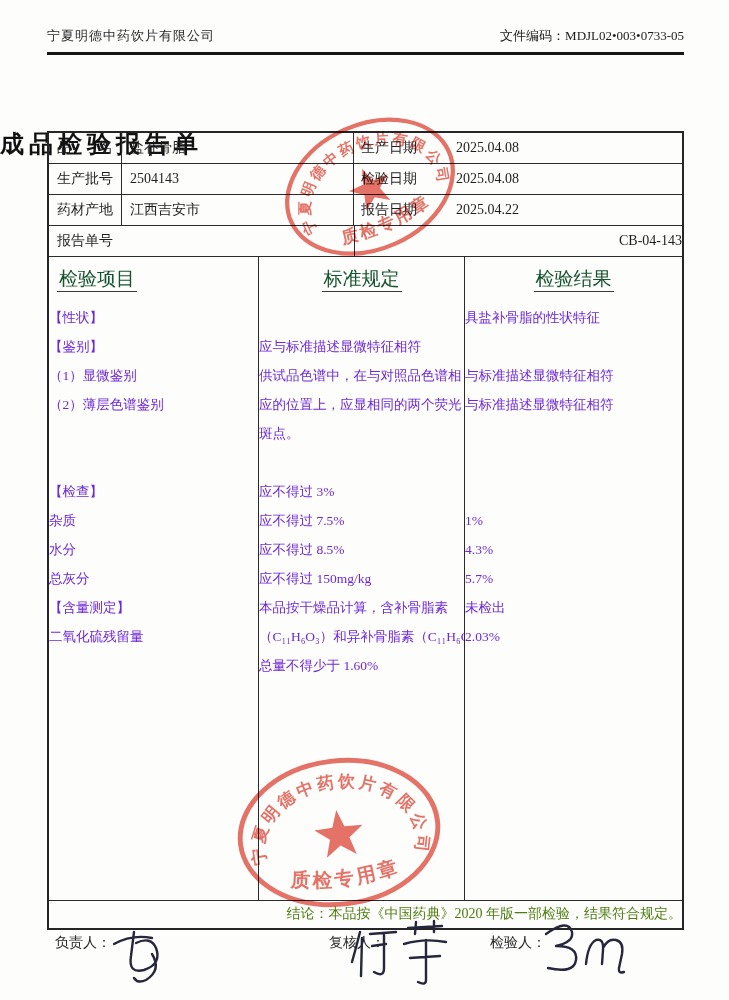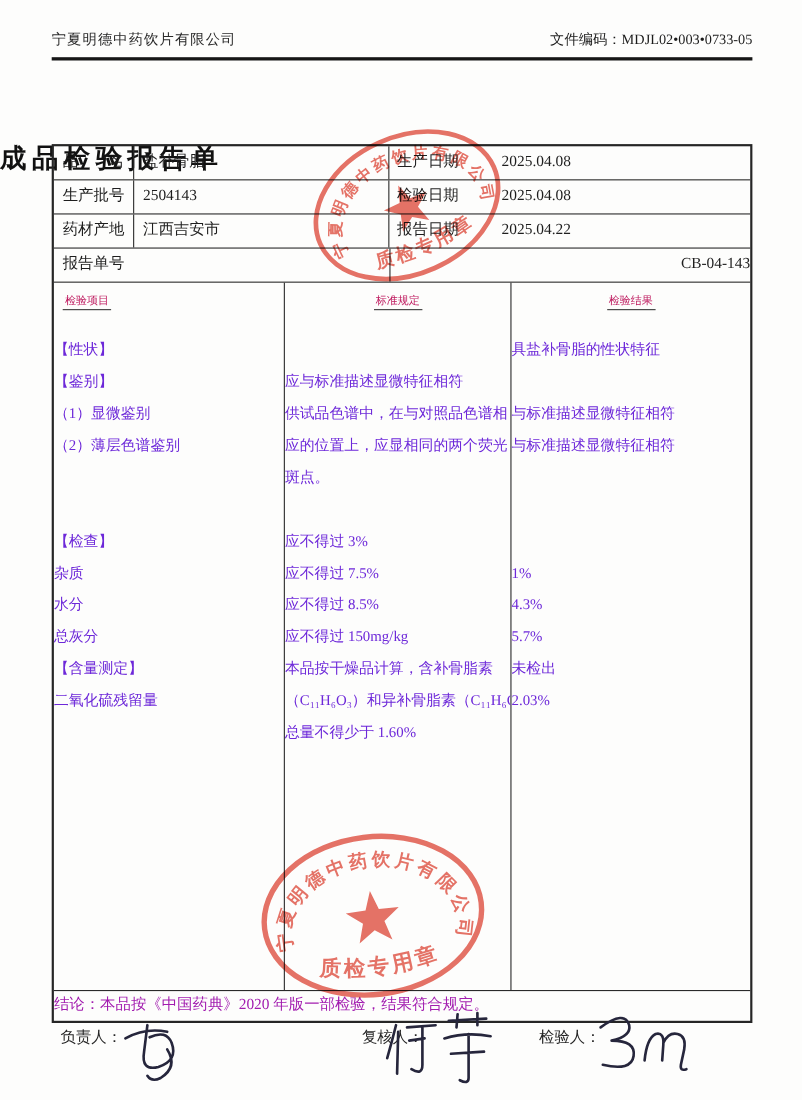--- a/index.html
+++ b/index.html
@@ -25,26 +25,26 @@
   .info-value { width:232px; border-right:1.5px solid #2a2a2a; padding-left:8px; line-height:30px; }
   .info-col3 { flex:1; display:flex; line-height:30px; }
   .info-label2 { width:96px; padding-left:7px; }
   .info-value2 { padding-left:6px; }
   
   .main { display:flex; height:644px; border-bottom:1.5px solid #2a2a2a; font-size:13.5px; }
   .mcol { overflow:hidden; }
   .mcol1 { width:210px; border-right:1.5px solid #2a2a2a; }
   .mcol2 { width:206px; border-right:1.5px solid #2a2a2a; }
   .mcol3 { flex:1; }
-  .mhead { height:46px; padding-top:9px; text-align:center; font-size:10px; color:#be185d; }
+  .mhead { height:46px; padding-top:9px; text-align:center; font-size:19px; color:#14532d; }
   .mcol1 .mhead { text-align:left; padding-left:8px; }
   .mhead span { border-bottom:1px solid #3a3a3a; padding:0 2px 2px 2px; }
   .mline { height:29px; line-height:29px; padding-left:0; white-space:nowrap; color:#6d28d9; }
   
-  .conclusion { height:27px; line-height:26px; text-align:left; font-size:14px; color:#a21caf; }
+  .conclusion { height:27px; line-height:26px; text-align:right; font-size:14px; color:#4d7c0f; }
   
   .sig-label { position:absolute; font-size:14px; color:#262626; }
   .sig-svg { position:absolute; }
   .ink { stroke:#26263c; stroke-width:2.4; fill:none; stroke-linecap:round; stroke-linejoin:round; }
   
   .stamp { position:absolute; mix-blend-mode:multiply; opacity:.78; pointer-events:none; }
   .stamp-top { left:276px; top:114px; width:188px; transform:rotate(-24deg); }
   .stamp-bottom { left:231px; top:749px; width:216px; transform:rotate(-7deg); }
   .stamp text { font-family:"Liberation Serif","DejaVu Serif",serif; font-weight:bold; }
 </style>

